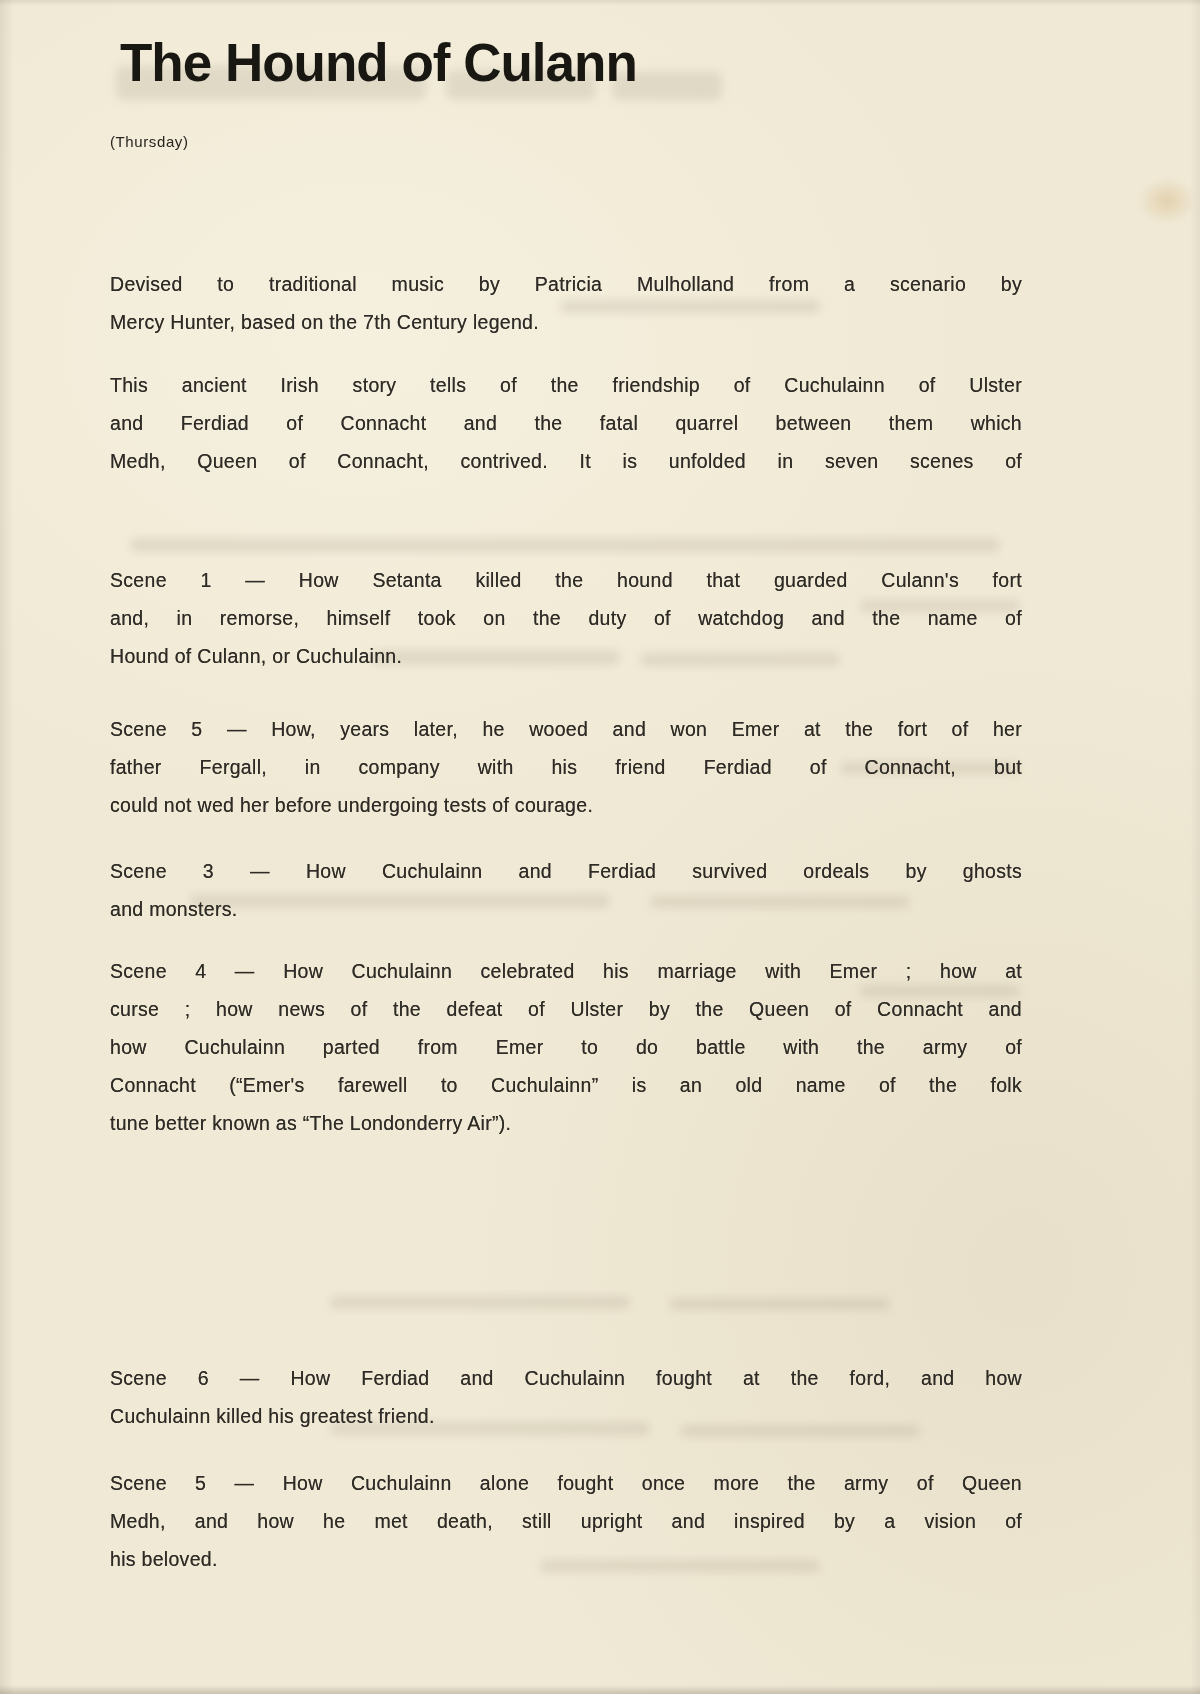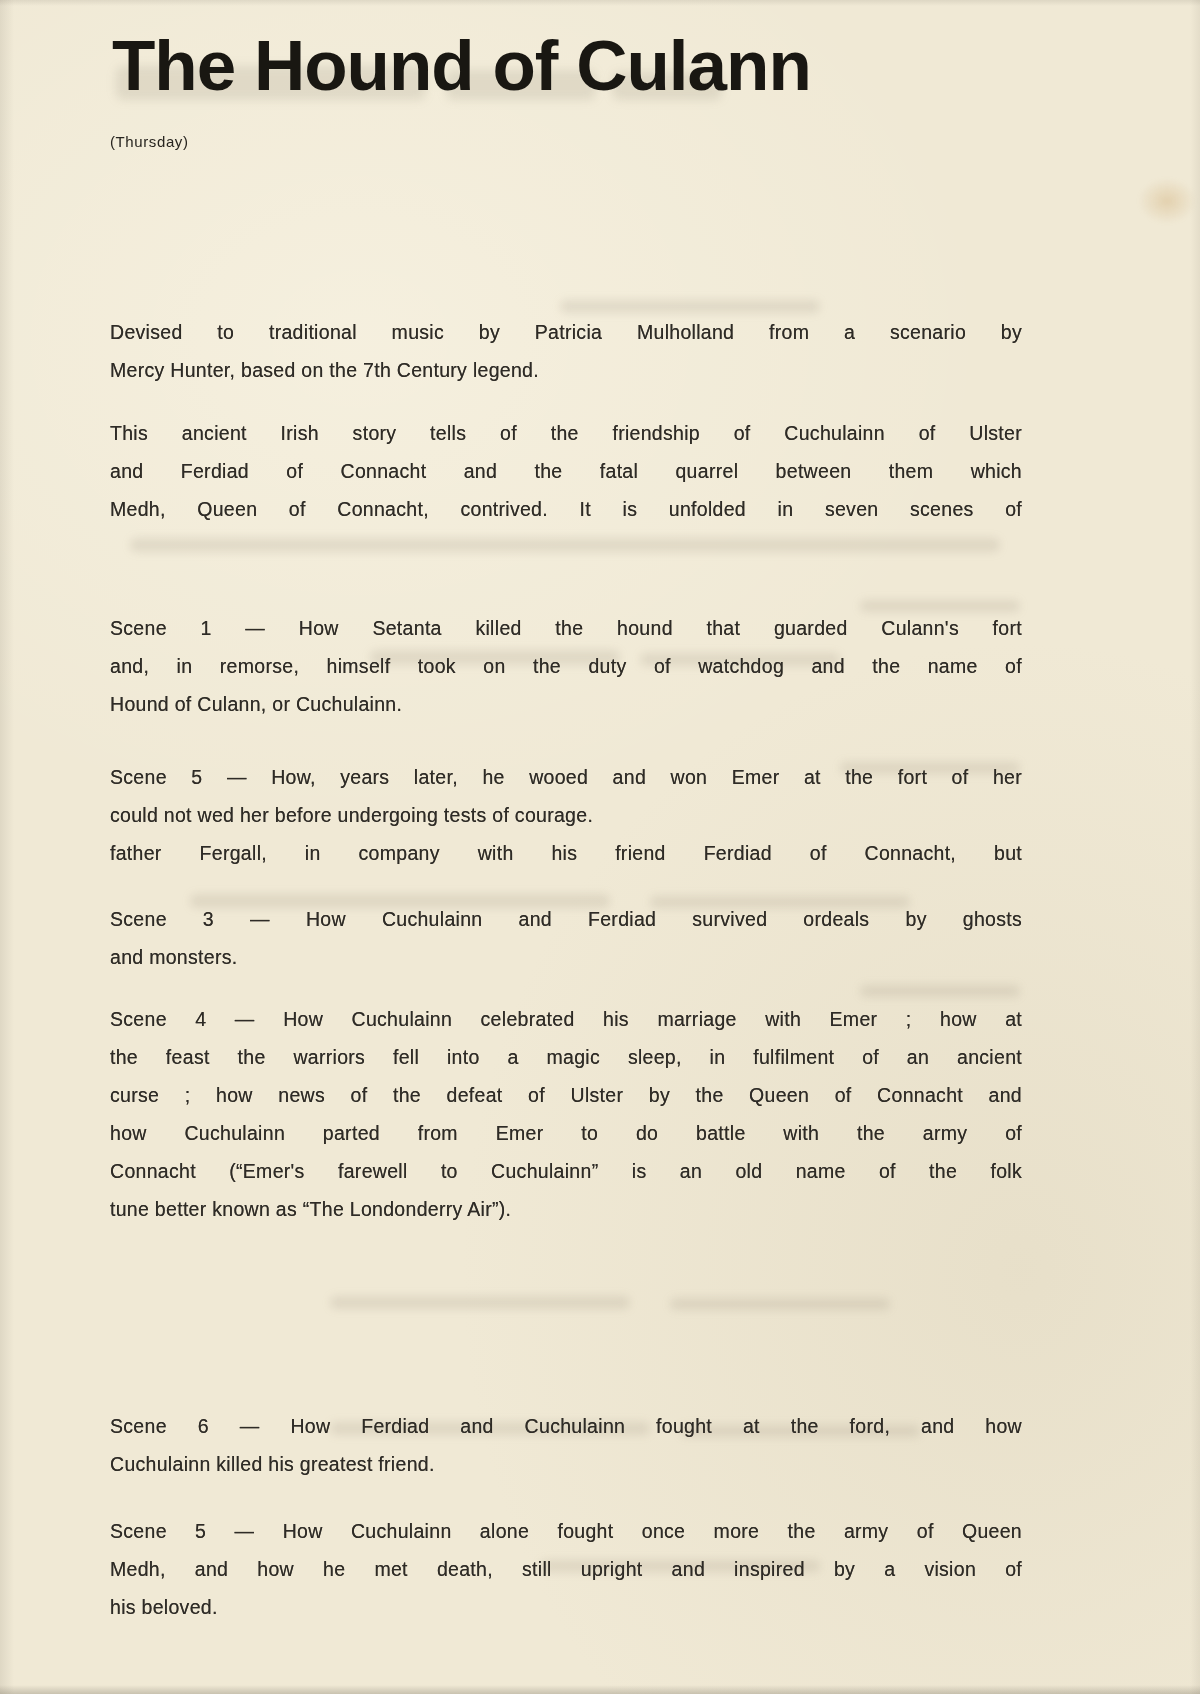--- a/index.html
+++ b/index.html
@@ -16,22 +16,22 @@
       linear-gradient(180deg, rgba(60,54,42,0.10) 0px, rgba(60,54,42,0.0) 6px),
       radial-gradient(ellipse 900px 700px at 30% 20%, rgba(255,252,240,0.35), rgba(255,252,240,0) 70%),
       radial-gradient(ellipse 800px 900px at 85% 75%, rgba(216,206,180,0.35), rgba(216,206,180,0) 70%),
       #f0e9d5;
     color: #2e2b26;
   }
   .title {
     position: absolute;
     left: 108px;
     top: 21px;
-    margin: 4px;
-    font-size: 71px;
+    margin: 12px;
+    font-size: 53px;
     line-height: 1.15;
     font-weight: bold;
     letter-spacing: -1px;
     color: #191712;
   }
   .subtitle {
     position: absolute;
     left: 110px;
     top: 133px;
     font-size: 15px;
@@ -40,21 +40,20 @@
   }
   .para {
     position: absolute;
     left: 110px;
     width: 912px;
     font-size: 19.5px;
     line-height: 38px;
     letter-spacing: 0.3px;
     color: #2e2b26;
     text-shadow: 0 0 0.5px rgba(46,43,38,0.75);
-    margin-top: 48px;
   }
   .line { text-align: justify; text-align-last: justify; white-space: normal; }
   .line.last { text-align-last: left; }
   .ghost {
     position: absolute;
     background: rgba(134,126,105,0.16);
     border-radius: 8px;
     filter: blur(4px);
     pointer-events: none;
   }
@@ -111,32 +110,31 @@
   </div>
 
   <div class="para" style="top:561px">
     <div class="line">Scene 1 — How Setanta killed the hound that guarded Culann's fort</div>
     <div class="line">and, in remorse, himself took on the duty of watchdog and the name of</div>
     <div class="line last">Hound of Culann, or Cuchulainn.</div>
   </div>
 
   <div class="para" style="top:710px">
     <div class="line">Scene 5 — How, years later, he wooed and won Emer at the fort of her</div>
+    <div class="line">father Fergall, in company with his friend Ferdiad of Connacht, but</div>
     <div class="line last">could not wed her before undergoing tests of courage.</div>
-    <div class="line">father Fergall, in company with his friend Ferdiad of Connacht, but</div>
   </div>
 
   <div class="para" style="top:852px">
     <div class="line">Scene 3 — How Cuchulainn and Ferdiad survived ordeals by ghosts</div>
     <div class="line last">and monsters.</div>
   </div>
 
   <div class="para" style="top:952px">
     <div class="line">Scene 4 — How Cuchulainn celebrated his marriage with Emer ; how at</div>
-    <div class="line">the feast the warriors fell into a magic sleep, in fulfilment of an ancient</div>
     <div class="line">curse ; how news of the defeat of Ulster by the Queen of Connacht and</div>
     <div class="line">how Cuchulainn parted from Emer to do battle with the army of</div>
     <div class="line">Connacht (“Emer's farewell to Cuchulainn” is an old name of the folk</div>
     <div class="line last">tune better known as “The Londonderry Air”).</div>
   </div>
 
 
   <div class="para" style="top:1359px">
     <div class="line">Scene 6 — How Ferdiad and Cuchulainn fought at the ford, and how</div>
     <div class="line last">Cuchulainn killed his greatest friend.</div>

